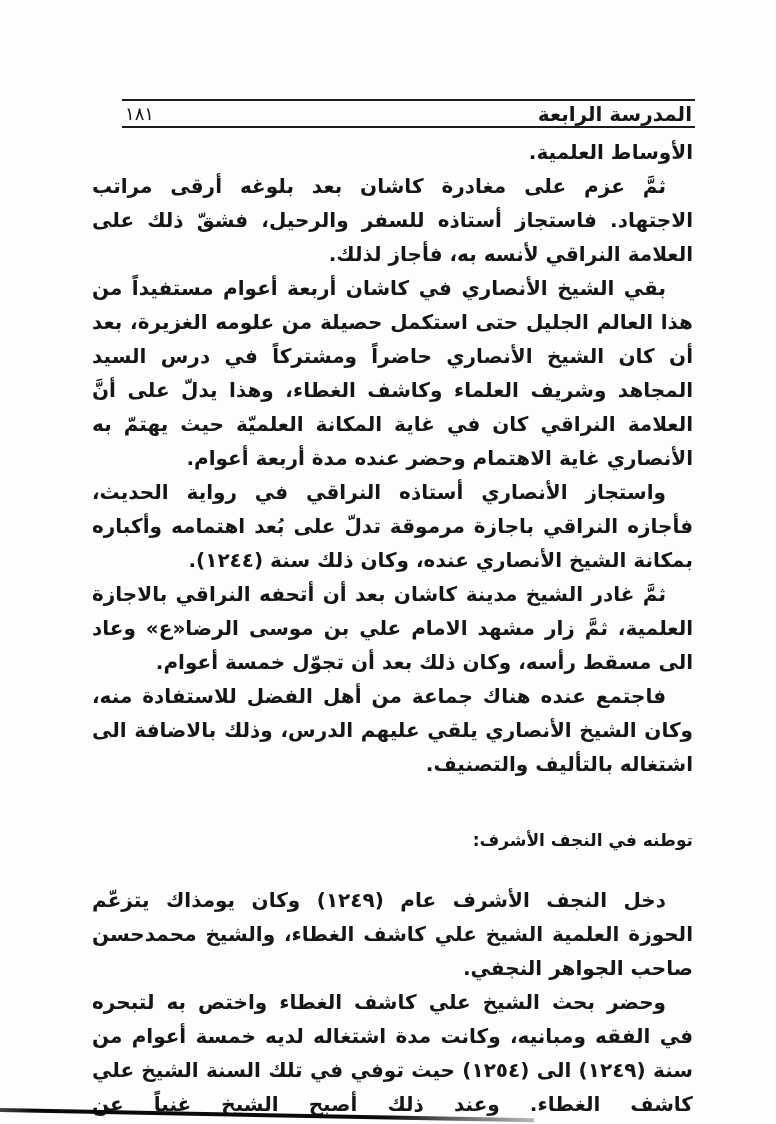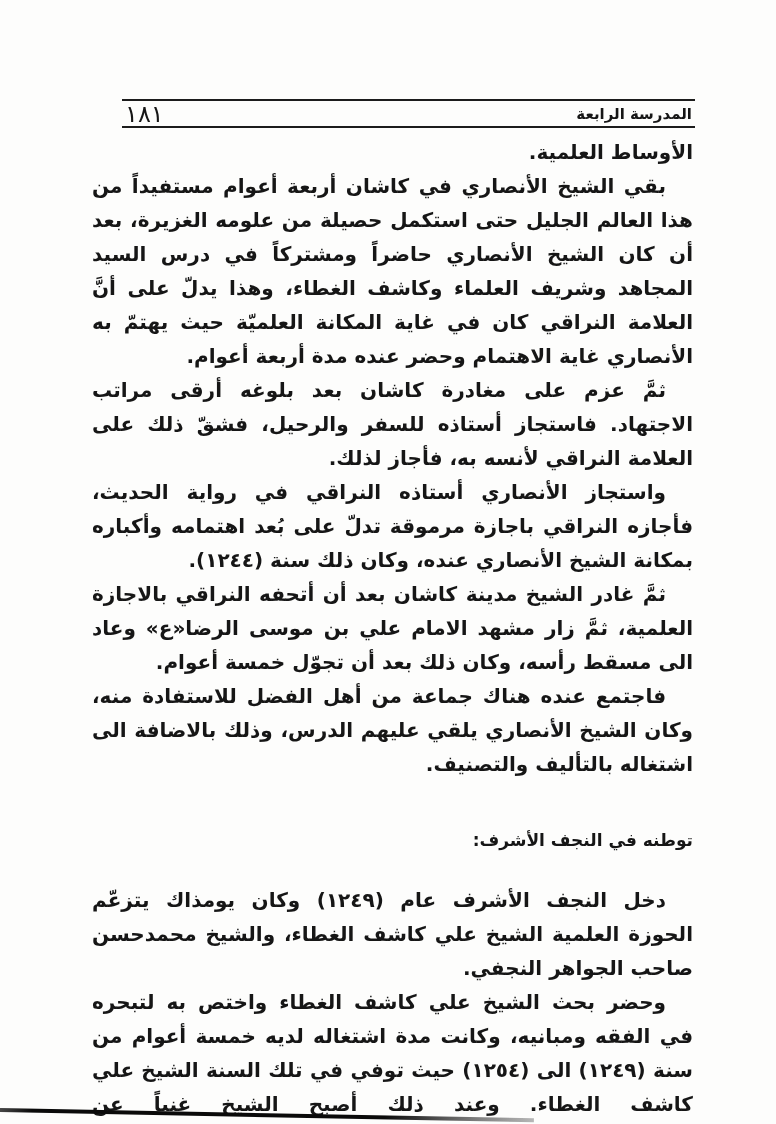--- a/index.html
+++ b/index.html
@@ -15,22 +15,22 @@
 
   
   .page-header { position:absolute; top:99px; left:122px; width:573px; }
   .rule { height:2px; background:#1c1c1c; }
   .rule-top    { box-shadow:0 -4px 0 -1px #9d9d9d; }
   .rule-bottom { box-shadow:0  4px 0 -1px #b3b3b3; }
   .header-row {
     display:flex; justify-content:space-between; align-items:center;
     direction:rtl; height:25px; padding:0 3px;
   }
-  .running-title { font-size:15px; font-weight:bold; letter-spacing:0; }
-  .page-num { font-size:24px; letter-spacing:2px; }
+  .running-title { font-size:20px; font-weight:bold; letter-spacing:0; }
+  .page-num { font-size:18px; letter-spacing:2px; }
 
   
   .page-body {
     position:absolute; top:135px; right:83px; width:601px;
     direction:rtl; text-align:justify;
     font-size:20px; line-height:34px;
   }
   .page-body p { margin:0; text-indent:27px;font-weight:bold; }
   .page-body p.no-indent { text-indent:0; }
   .subheading {
@@ -57,22 +57,22 @@
     <div class="header-row">
       <span class="running-title">المدرسة الرابعة</span>
       <span class="page-num">١٨١</span>
     </div>
     <div class="rule rule-bottom"></div>
   </header>
 
   <main class="page-body">
     <p class="no-indent">الأوساط العلمية.</p>
 
+    <p>ثمَّ عزم على مغادرة كاشان بعد بلوغه أرقى مراتب الاجتهاد. فاستجاز أستاذه للسفر والرحيل، فشقّ ذلك على العلامة النراقي لأنسه به، فأجاز لذلك.</p>
     <p>بقي الشيخ الأنصاري في كاشان أربعة أعوام مستفيداً من هذا العالم الجليل حتى استكمل حصيلة من علومه الغزيرة، بعد أن كان الشيخ الأنصاري حاضراً ومشتركاً في درس السيد المجاهد وشريف العلماء وكاشف الغطاء، وهذا يدلّ على أنَّ العلامة النراقي كان في غاية المكانة العلميّة حيث يهتمّ به الأنصاري غاية الاهتمام وحضر عنده مدة أربعة أعوام.</p>
-    <p>ثمَّ عزم على مغادرة كاشان بعد بلوغه أرقى مراتب الاجتهاد. فاستجاز أستاذه للسفر والرحيل، فشقّ ذلك على العلامة النراقي لأنسه به، فأجاز لذلك.</p>
     <p>واستجاز الأنصاري أستاذه النراقي في رواية الحديث، فأجازه النراقي باجازة مرموقة تدلّ على بُعد اهتمامه وأكباره بمكانة الشيخ الأنصاري عنده، وكان ذلك سنة (١٢٤٤).</p>
     <p>ثمَّ غادر الشيخ مدينة كاشان بعد أن أتحفه النراقي بالاجازة العلمية، ثمَّ زار مشهد الامام علي بن موسى الرضا«ع» وعاد الى مسقط رأسه، وكان ذلك بعد أن تجوّل خمسة أعوام.</p>
     <p>فاجتمع عنده هناك جماعة من أهل الفضل للاستفادة منه، وكان الشيخ الأنصاري يلقي عليهم الدرس، وذلك بالاضافة الى اشتغاله بالتأليف والتصنيف.</p>
 
     <h2 class="subheading">توطنه في النجف الأشرف:</h2>
 
     <p>دخل النجف الأشرف عام (١٢٤٩) وكان يومذاك يتزعّم الحوزة العلمية الشيخ علي كاشف الغطاء، والشيخ محمدحسن صاحب الجواهر النجفي.</p>
     <p class="runover">وحضر بحث الشيخ علي كاشف الغطاء واختص به لتبحره في الفقه ومبانيه، وكانت مدة اشتغاله لديه خمسة أعوام من سنة (١٢٤٩) الى (١٢٥٤) حيث توفي في تلك السنة الشيخ علي كاشف الغطاء. وعند ذلك أصبح الشيخ غنياً عن</p>
   </main>
 

